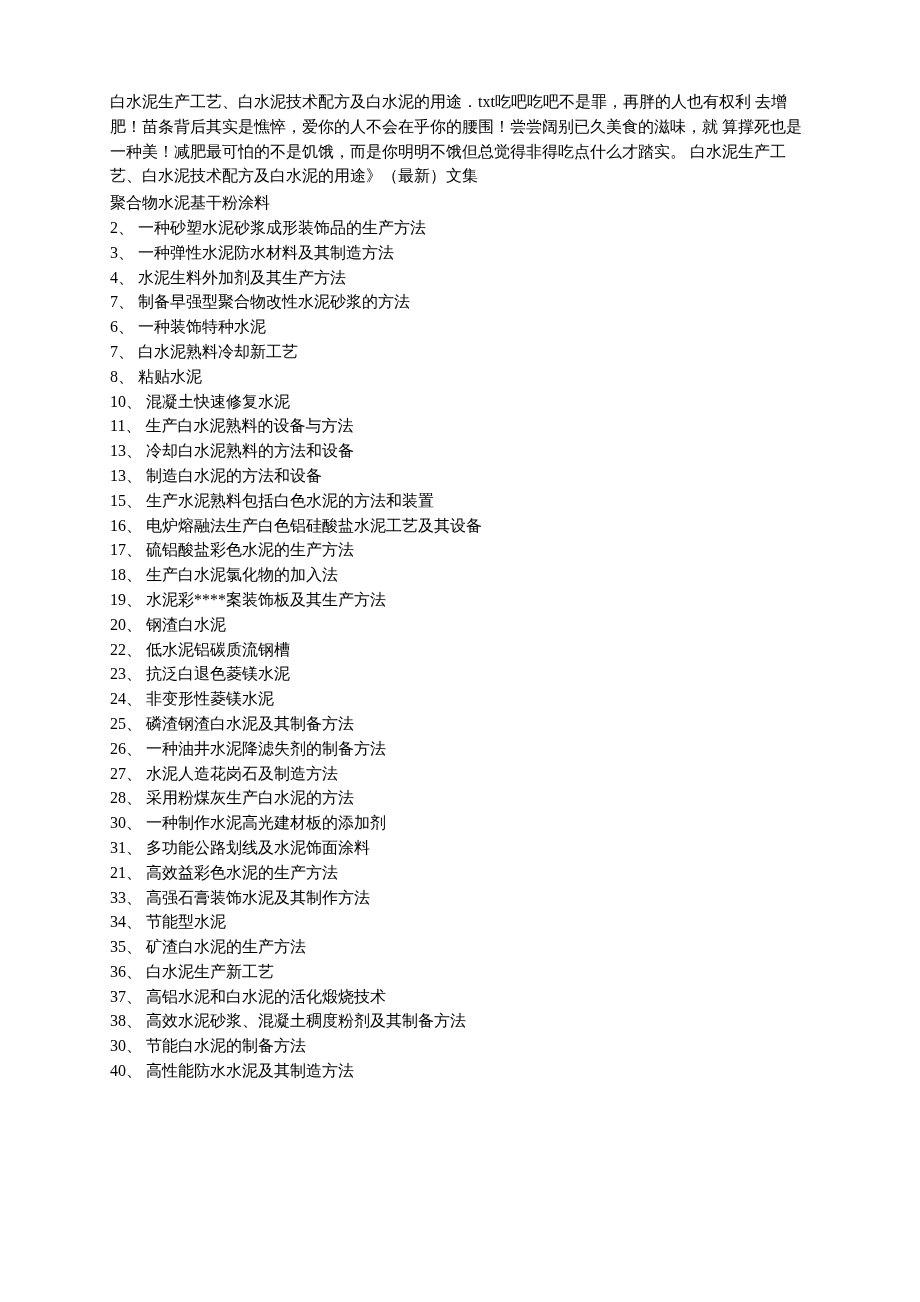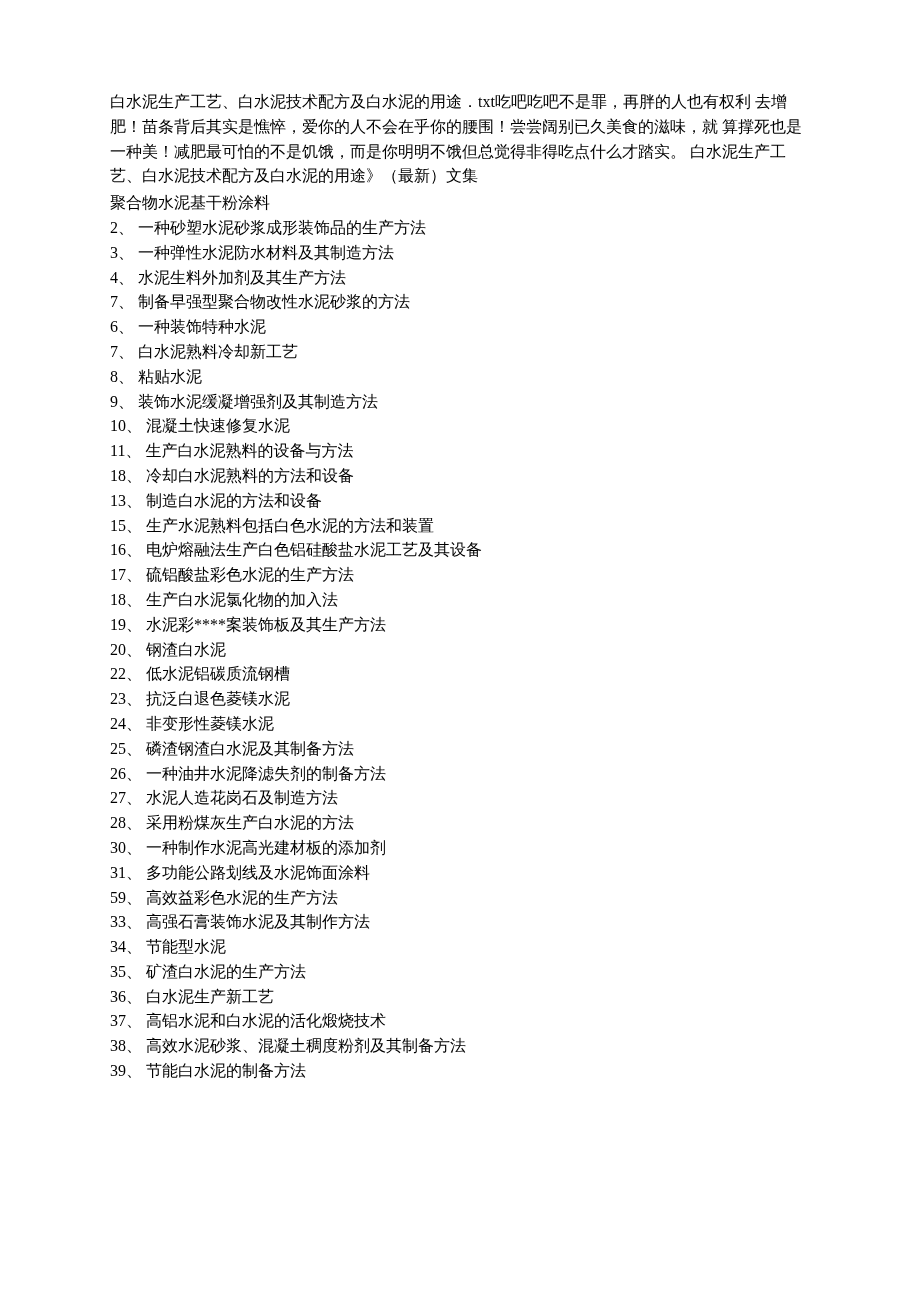--- a/index.html
+++ b/index.html
@@ -29,41 +29,41 @@
 <div class="intro">白水泥生产工艺、白水泥技术配方及白水泥的用途．txt吃吧吃吧不是罪，再胖的人也有权利 去增肥！苗条背后其实是憔悴，爱你的人不会在乎你的腰围！尝尝阔别已久美食的滋味，就 算撑死也是一种美！减肥最可怕的不是饥饿，而是你明明不饿但总觉得非得吃点什么才踏实。 白水泥生产工艺、白水泥技术配方及白水泥的用途》（最新）文集</div>
 <div class="list-line">聚合物水泥基干粉涂料</div>
 <div id="list-container">
     <div class="list-line">2、 一种砂塑水泥砂浆成形装饰品的生产方法</div>
     <div class="list-line">3、 一种弹性水泥防水材料及其制造方法</div>
     <div class="list-line">4、 水泥生料外加剂及其生产方法</div>
     <div class="list-line">7、 制备早强型聚合物改性水泥砂浆的方法</div>
     <div class="list-line">6、 一种装饰特种水泥</div>
     <div class="list-line">7、 白水泥熟料冷却新工艺</div>
     <div class="list-line">8、 粘贴水泥</div>
-    <div class="list-line">9、 装饰水泥缓凝增强剂及其制造方法</div>
     <div class="list-line">10、 混凝土快速修复水泥</div>
     <div class="list-line">11、 生产白水泥熟料的设备与方法</div>
-    <div class="list-line">18、 冷却白水泥熟料的方法和设备</div>
+    <div class="list-line">13、 冷却白水泥熟料的方法和设备</div>
     <div class="list-line">13、 制造白水泥的方法和设备</div>
     <div class="list-line">15、 生产水泥熟料包括白色水泥的方法和装置</div>
     <div class="list-line">16、 电炉熔融法生产白色铝硅酸盐水泥工艺及其设备</div>
     <div class="list-line">17、 硫铝酸盐彩色水泥的生产方法</div>
     <div class="list-line">18、 生产白水泥氯化物的加入法</div>
     <div class="list-line">19、 水泥彩****案装饰板及其生产方法</div>
     <div class="list-line">20、 钢渣白水泥</div>
     <div class="list-line">22、 低水泥铝碳质流钢槽</div>
     <div class="list-line">23、 抗泛白退色菱镁水泥</div>
     <div class="list-line">24、 非变形性菱镁水泥</div>
     <div class="list-line">25、 磷渣钢渣白水泥及其制备方法</div>
     <div class="list-line">26、 一种油井水泥降滤失剂的制备方法</div>
     <div class="list-line">27、 水泥人造花岗石及制造方法</div>
     <div class="list-line">28、 采用粉煤灰生产白水泥的方法</div>
     <div class="list-line">30、 一种制作水泥高光建材板的添加剂</div>
     <div class="list-line">31、 多功能公路划线及水泥饰面涂料</div>
-    <div class="list-line">59、 高效益彩色水泥的生产方法</div>
+    <div class="list-line">21、 高效益彩色水泥的生产方法</div>
     <div class="list-line">33、 高强石膏装饰水泥及其制作方法</div>
     <div class="list-line">34、 节能型水泥</div>
     <div class="list-line">35、 矿渣白水泥的生产方法</div>
     <div class="list-line">36、 白水泥生产新工艺</div>
     <div class="list-line">37、 高铝水泥和白水泥的活化煅烧技术</div>
     <div class="list-line">38、 高效水泥砂浆、混凝土稠度粉剂及其制备方法</div>
-    <div class="list-line">39、 节能白水泥的制备方法</div>
+    <div class="list-line">30、 节能白水泥的制备方法</div>
+    <div class="list-line">40、 高性能防水水泥及其制造方法</div>
   </div>
 
 </body></html>

